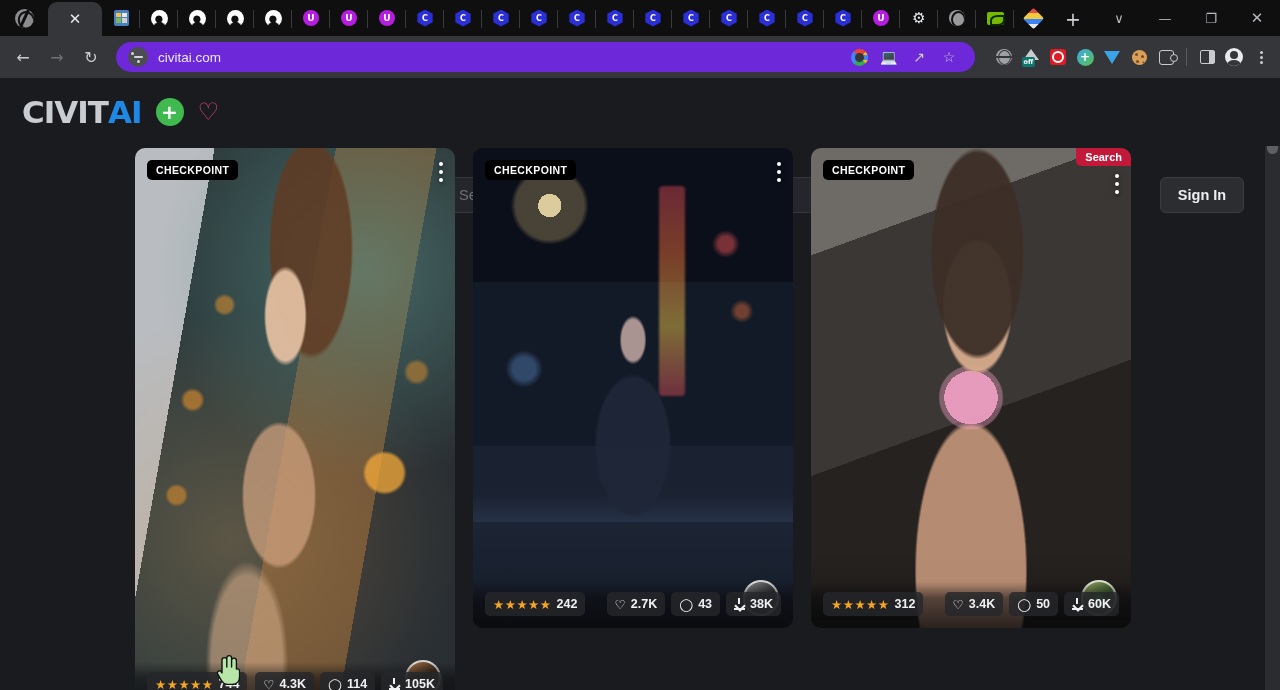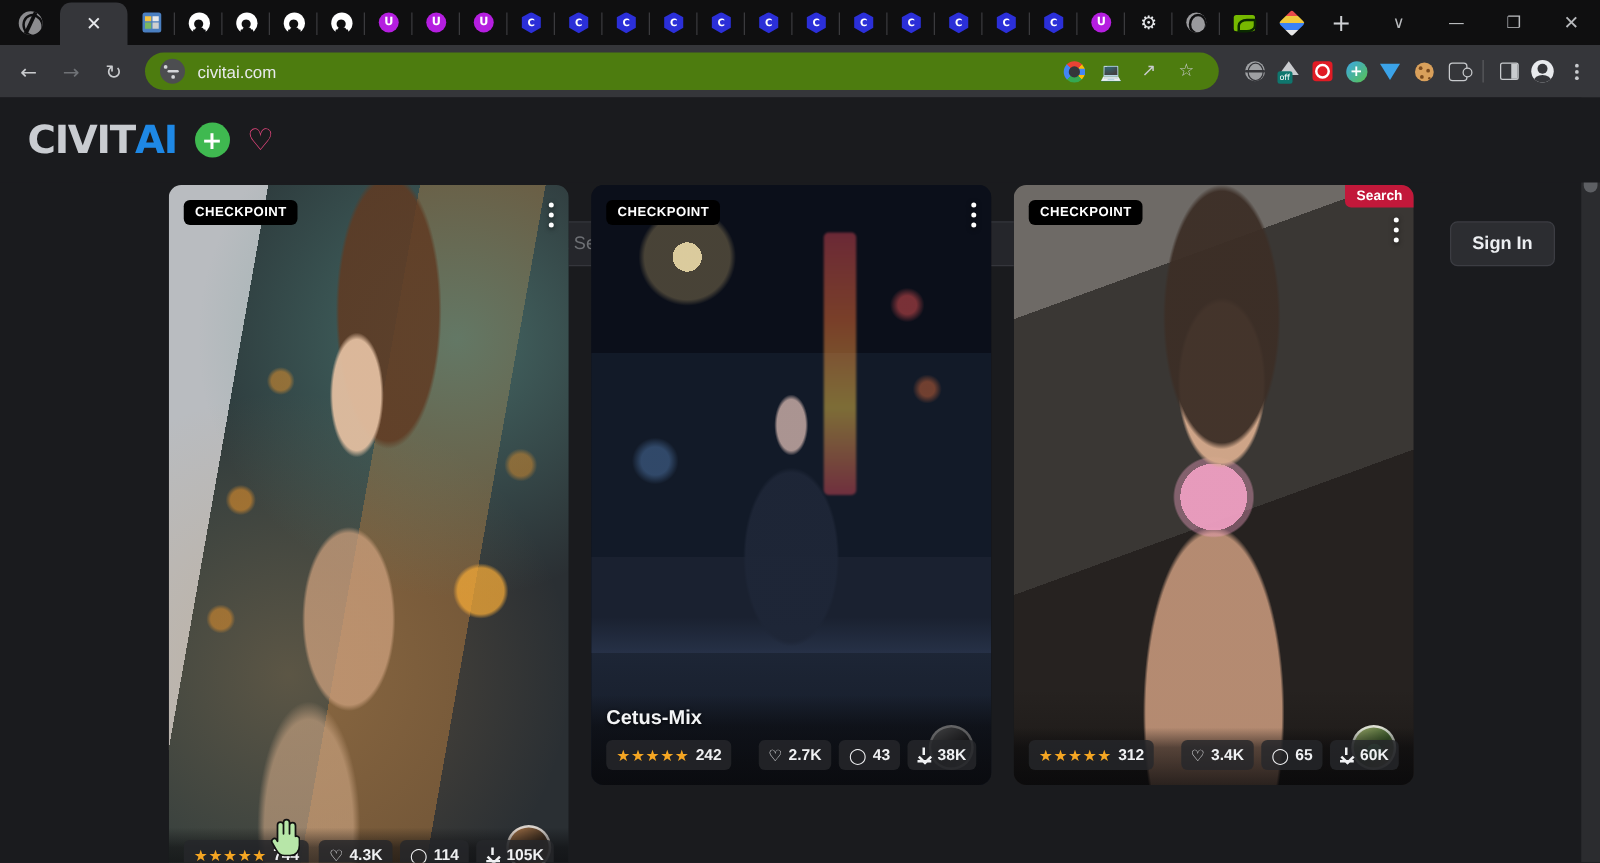--- a/index.html
+++ b/index.html
@@ -164,21 +164,21 @@
   }
   .tbtn {
     width: 34px; height: 34px; border-radius: 50%;
     display: flex; align-items: center; justify-content: center;
     color: #c9cbce; font-size: 16px;
     font-family: "DejaVu Sans", sans-serif;
   }
   .tbtn.dim { color: #6f7276; }
   .omnibox {
     flex: 1; height: 30px; margin: 0 8px;
-    background: #4d7c0f; border-radius: 16px;
+    background: #6d28d9; border-radius: 16px;
     display: flex; align-items: center; padding: 0 12px;
     position: relative;
   }
   .omni-icon {
     width: 20px; height: 20px; border-radius: 50%;
     background: #4c4d50; margin-right: 10px;
     display: flex; align-items: center; justify-content: center;
     flex-shrink: 0;
   }
   .omni-icon .ln {
@@ -232,21 +232,21 @@
     width: 19px; height: 17px; position: relative;
   }
   .off-badge .mtn {
     position: absolute; left: 1px; top: 0;
     width: 0; height: 0;
     border-left: 8px solid transparent; border-right: 8px solid transparent;
     border-bottom: 11px solid #c9cbce;
   }
   .off-badge .lbl {
     position: absolute; left: 0; bottom: -1px;
-    background: #0f766e; color: #fff; font-size: 6.5px; font-weight: normal;
+    background: #0f766e; color: #fff; font-size: 6.5px; font-weight: bold;
     padding: 1px 2px; border-radius: 2px;
     font-family: "DejaVu Sans", sans-serif;
   }
   .o-red {
     width: 16px; height: 16px; border-radius: 3px; background: #e01b24;
     display: flex; align-items: center; justify-content: center;
   }
   .o-red:after {
     content:""; width: 8px; height: 8px; border-radius: 50%;
     border: 2px solid #fff;
@@ -764,21 +764,20 @@
           </div>
         </div>
       </div>
 
       <div class="card mid">
         <div class="card-img art-cetus"></div>
         <div class="badge-type">CHECKPOINT</div>
         <div class="kebab"></div>
         <div class="card-avatar av-b"></div>
         <div class="card-foot">
-          <div class="card-title">Cetus-Mix</div>
           <div class="stats-row">
             <div class="pill rating">
               <span class="stars">★★★★★</span>
               <span>242</span>
             </div>
             <div class="pill">
               <span class="ic">♡</span>
               <span>2.7K</span>
             </div>
             <div class="pill">
@@ -806,21 +805,21 @@
             <div class="pill rating">
               <span class="stars">★★★★★</span>
               <span>312</span>
             </div>
             <div class="pill">
               <span class="ic">♡</span>
               <span>3.4K</span>
             </div>
             <div class="pill">
               <span class="ic">◯</span>
-              <span>65</span>
+              <span>50</span>
             </div>
             <div class="pill">
               <span class="dl-ico">
                   <i class="dl-base"></i>
                 </span>
               <span>60K</span>
             </div>
           </div>
         </div>
       </div>

